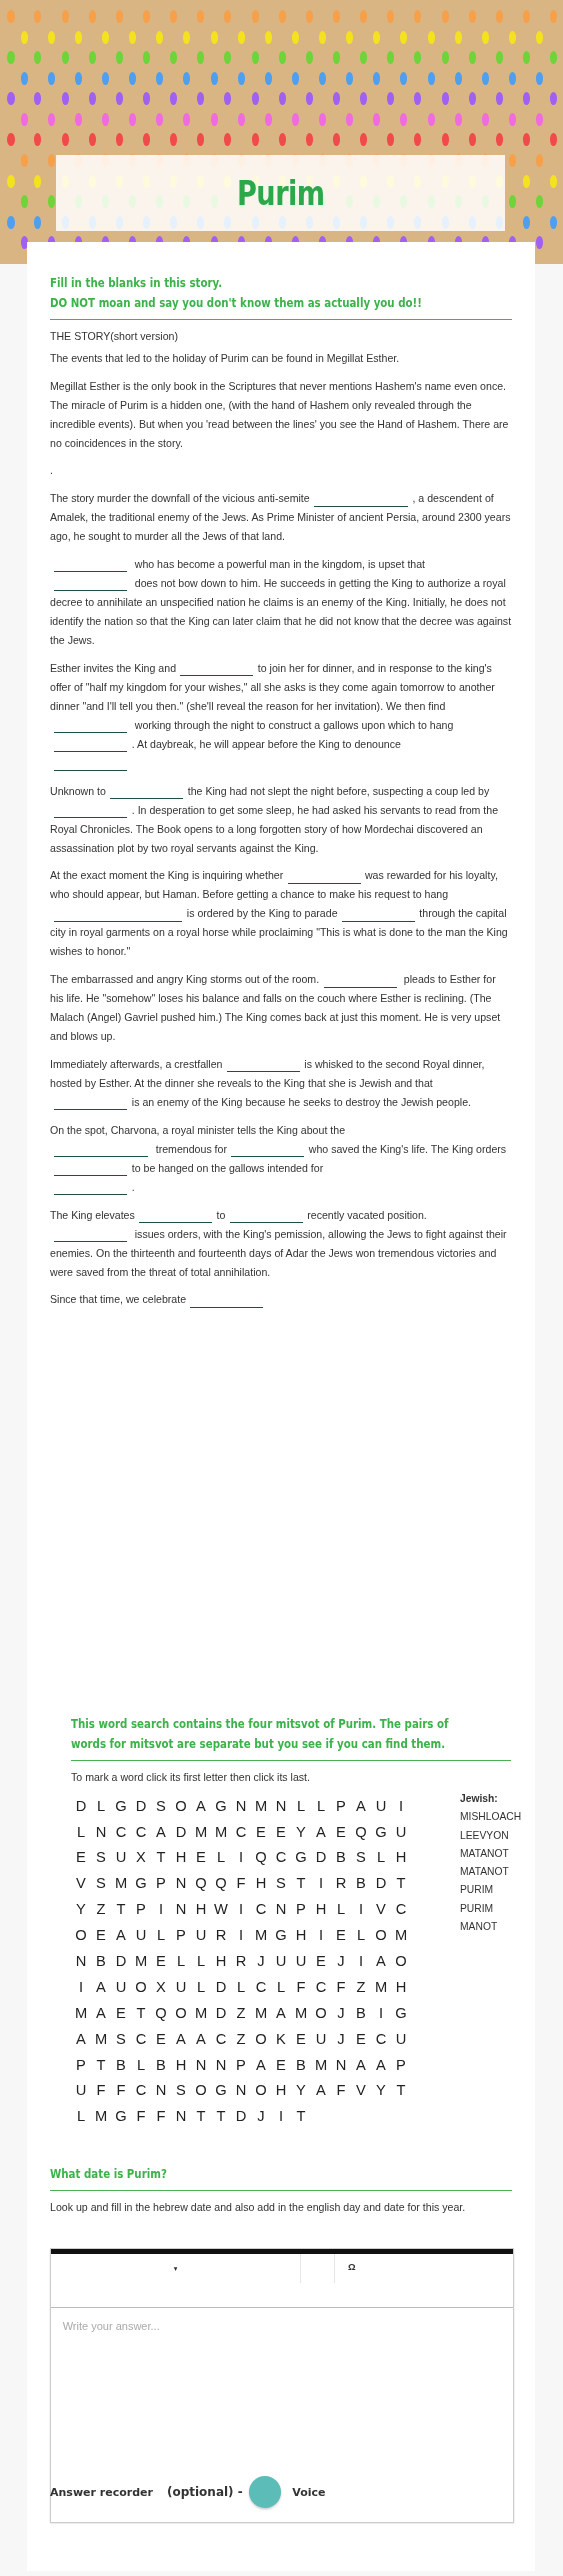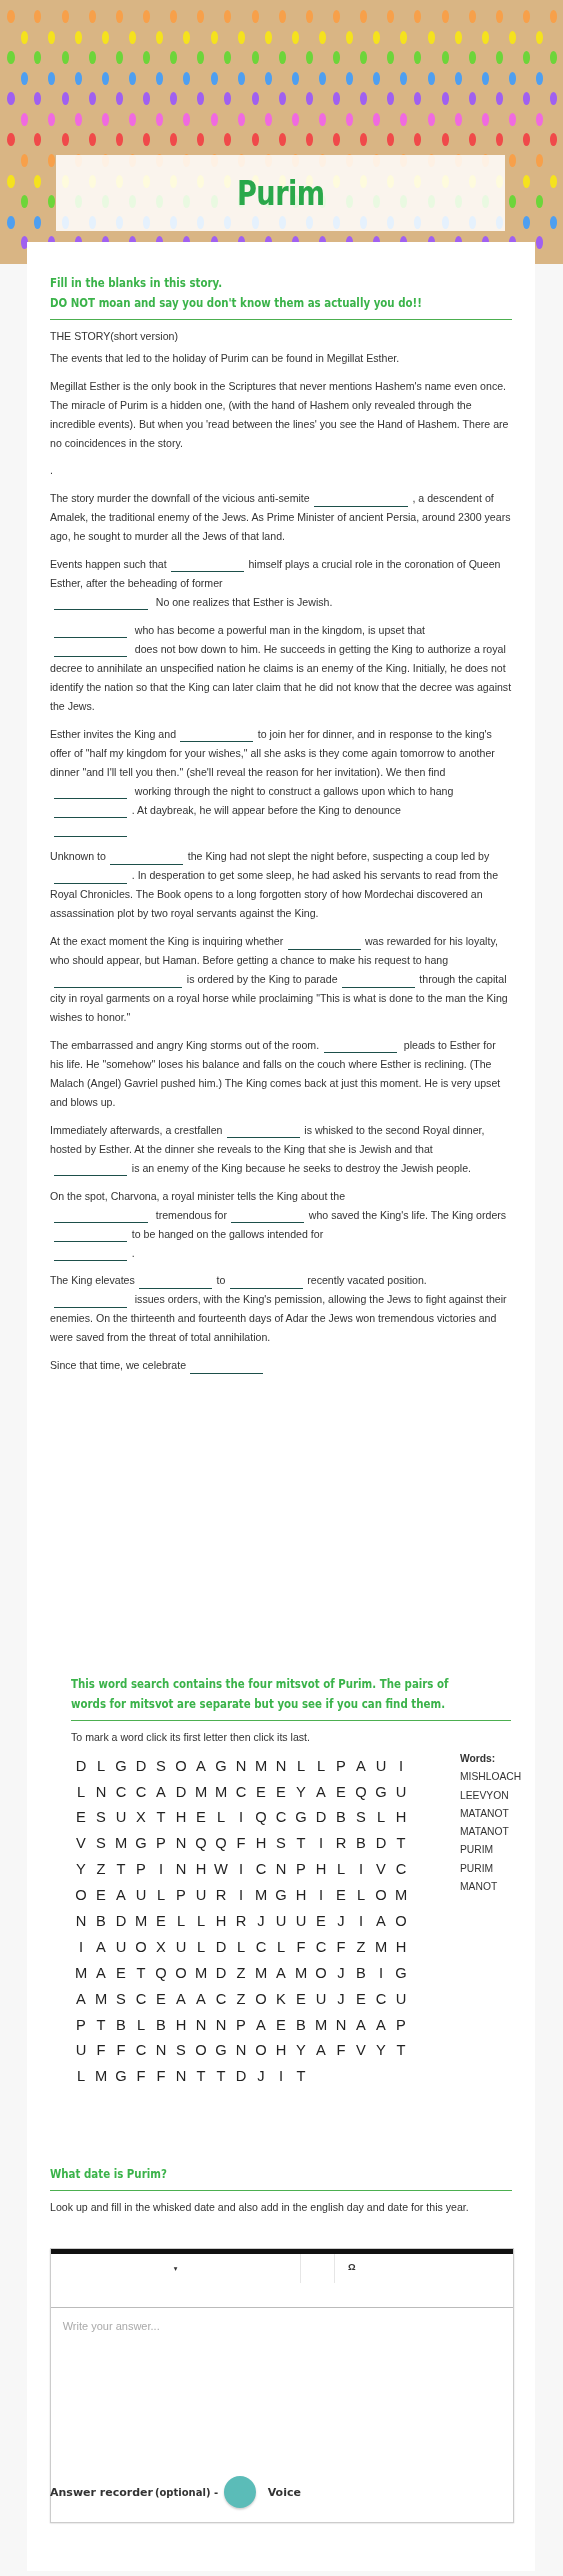--- a/index.html
+++ b/index.html
@@ -26,21 +26,21 @@
   .words { position:absolute; left:389px; top:76px; font-size:10.3px; line-height:18.3px; color:#333; }
   .words b { display:block; font-size:10.3px; }
   .table-box { position:absolute; left:23px; width:462px; border:0.7px solid #ccc; box-shadow:0 0.7px 1.5px rgba(0,0,0,0.2); }
   .toolbar { height:53px; border-top:5.1px solid #111; border-bottom:0.7px solid #bbb; position:relative; background:#fff; }
   .tb-sel { position:absolute; left:0; top:0; width:249px; height:29px; border-right:0.7px solid #e6e6e6; display:flex; align-items:center; justify-content:center; font-size:7.3px; }
   .tb-gap { position:absolute; left:249px; top:0; width:34px; height:29px; border-right:0.7px solid #e6e6e6; }
   .tb-omega { position:absolute; left:297px; top:7.3px; font-size:9.5px; font-weight:bold; }
   textarea { display:block; width:100%; height:214px; border:none; resize:none; padding:11.7px; box-sizing:border-box; font-family:"Liberation Sans", sans-serif; font-size:11px; color:#333; }
   textarea::placeholder { color:#aaa; }
   .recorder { position:absolute; left:23px; display:flex; align-items:center; font-family:"DejaVu Sans", sans-serif; font-weight:bold; font-size:11px; color:#333; }
-  .recorder .opt { font-size:10px; margin-left:2px; }
+  .recorder .opt { font-size:12px; margin-left:14px; }
   .rec-btn { width:32px; height:32px; border-radius:50%; background:#5bbcb8; margin:0 11.7px 0 5.9px; box-shadow:0 1.5px 2.2px rgba(0,0,0,0.2); cursor:pointer; }
 </style>
 </head>
 <body>
 
 <div class="hero" id="hero">
     <span class="dot" style="left: 7.3px; top: 10.3px; background: rgb(247, 160, 74);"></span>
     <span class="dot" style="left: 34px; top: 10.3px; background: rgb(247, 160, 74);"></span>
     <span class="dot" style="left: 62px; top: 10.3px; background: rgb(247, 160, 74);"></span>
     <span class="dot" style="left: 89px; top: 10.3px; background: rgb(247, 160, 74);"></span>
@@ -297,21 +297,20 @@
     <div class="hdr">Fill in the blanks in this story.</div>
     <div class="hdr">DO NOT moan and say you don't know them as actually you do!!</div>
     <div class="rule"></div>
     <p style="margin-top:7.3px;margin-bottom:2.9px">THE STORY(short version)</p>
     <p>The events that led to the holiday of Purim can be found in Megillat Esther.</p>
     <p>Megillat Esther is the only book in the Scriptures that never mentions Hashem's name even once. The miracle of Purim is a hidden one, (with the hand of Hashem only revealed through the incredible events). But when you 'read between the lines' you see the Hand of Hashem. There are no coincidences in the story.</p>
     <p>.</p>
 
     <p><span>The story murder the downfall of the vicious anti-semite</span><span class="blank w"></span><span>, a descendent of Amalek, the traditional enemy of the Jews. As Prime Minister of ancient Persia, around 2300 years ago, he sought to murder all the Jews of that land.</span></p>
 
-    <p><span>Events happen such that</span><span class="blank"></span><span>himself plays a crucial role in the coronation of Queen Esther, after the beheading of former</span><br><span class="blank w"></span> <span>No one realizes that Esther is Jewish.</span></p>
 
     <p><span class="blank"></span> <span>who has become a powerful man in the kingdom, is upset that</span><br><span class="blank"></span> <span>does not bow down to him. He succeeds in getting the King to authorize a royal decree to annihilate an unspecified nation he claims is an enemy of the King. Initially, he does not identify the nation so that the King can later claim that he did not know that the decree was against the Jews.</span></p>
 
 
     <p><span>Esther invites the King and</span><span class="blank"></span><span>to join her for dinner, and in response to the king's offer of "half my kingdom for your wishes," all she asks is they come again tomorrow to another dinner "and I'll tell you then." (she'll reveal the reason for her invitation). We then find</span><span class="blank"></span> <span>working through the night to construct a gallows upon which to hang</span><br><span class="blank"></span><span>. At daybreak, he will appear before the King to denounce</span><br><span class="blank"></span></p>
 
     <p><span>Unknown to</span><span class="blank"></span><span>the King had not slept the night before, suspecting a coup led by</span><span class="blank"></span><span>. In desperation to get some sleep, he had asked his servants to read from the Royal Chronicles. The Book opens to a long forgotten story of how Mordechai discovered an assassination plot by two royal servants against the King.</span></p>
 
     <p><span>At the exact moment the King is inquiring whether</span><span class="blank"></span><span>was rewarded for his loyalty, who should appear, but Haman. Before getting a chance to make his request to hang</span><span class="blank w2"></span><span>is ordered by the King to parade</span><span class="blank"></span><span>through the capital city in royal garments on a royal horse while proclaiming "This is what is done to the man the King wishes to honor."</span></p>
 
@@ -319,21 +318,21 @@
 
     <p><span>Immediately afterwards, a crestfallen</span><span class="blank"></span><span>is whisked to the second Royal dinner, hosted by Esther. At the dinner she reveals to the King that she is Jewish and that</span><span class="blank"></span><span>is an enemy of the King because he seeks to destroy the Jewish people.</span></p>
 
     <p><span>On the spot, Charvona, a royal minister tells the King about the</span><br><span class="blank w"></span> <span>tremendous for</span><span class="blank"></span><span>who saved the King's life. The King orders</span><span class="blank"></span><span>to be hanged on the gallows intended for</span><br><span class="blank"></span><span>.</span></p>
 
     <p><span>The King elevates</span><span class="blank"></span><span>to</span><span class="blank"></span><span>recently vacated position.</span><br><span class="blank"></span> <span>issues orders, with the King's pemission, allowing the Jews to fight against their enemies. On the thirteenth and fourteenth days of Adar the Jews won tremendous victories and were saved from the threat of total annihilation.</span></p>
 
     <p><span>Since that time, we celebrate</span><span class="blank"></span></p>
   </div>
 
-  <div class="ws-sec" style="top:1432px;">
+  <div class="ws-sec" style="top:1472px;">
     <div class="hdr">This word search contains the four mitsvot of Purim. The pairs of</div>
     <div class="hdr">words for mitsvot are separate but you see if you can find them.</div>
     <div class="rule" style="width:440px"></div>
     <p style="margin-top:7.3px">To mark a word click its first letter then click its last.</p>
     <div class="grid" id="ws-grid">
         <span>D</span>
         <span>L</span>
         <span>G</span>
         <span>D</span>
         <span>S</span>
@@ -543,37 +542,37 @@
         <span>F</span>
         <span>N</span>
         <span>T</span>
         <span>T</span>
         <span>D</span>
         <span>J</span>
         <span>I</span>
         <span>T</span>
       </div>
     <div class="words">
-      <b>Words:</b>
+      <b>Jewish:</b>
       <div id="word-list-items">
           <div>MISHLOACH</div>
           <div>LEEVYON</div>
           <div>MATANOT</div>
           <div>MATANOT</div>
           <div>PURIM</div>
           <div>PURIM</div>
           <div>MANOT</div>
         </div>
     </div>
   </div>
 
   <div class="sec" style="top:1922px;">
     <div class="hdr">What date is Purim?</div>
     <div class="rule"></div>
-    <p style="margin-top:7.3px">Look up and fill in the whisked date and also add in the english day and date for this year.</p>
+    <p style="margin-top:7.3px">Look up and fill in the hebrew date and also add in the english day and date for this year.</p>
   </div>
 
   <div class="table-box" style="top:2006px;">
     <div class="toolbar">
       <div class="tb-sel">
           <span>▾</span>
         </div>
       <div class="tb-gap"></div>
       <div class="tb-omega">Ω</div>
     </div>

